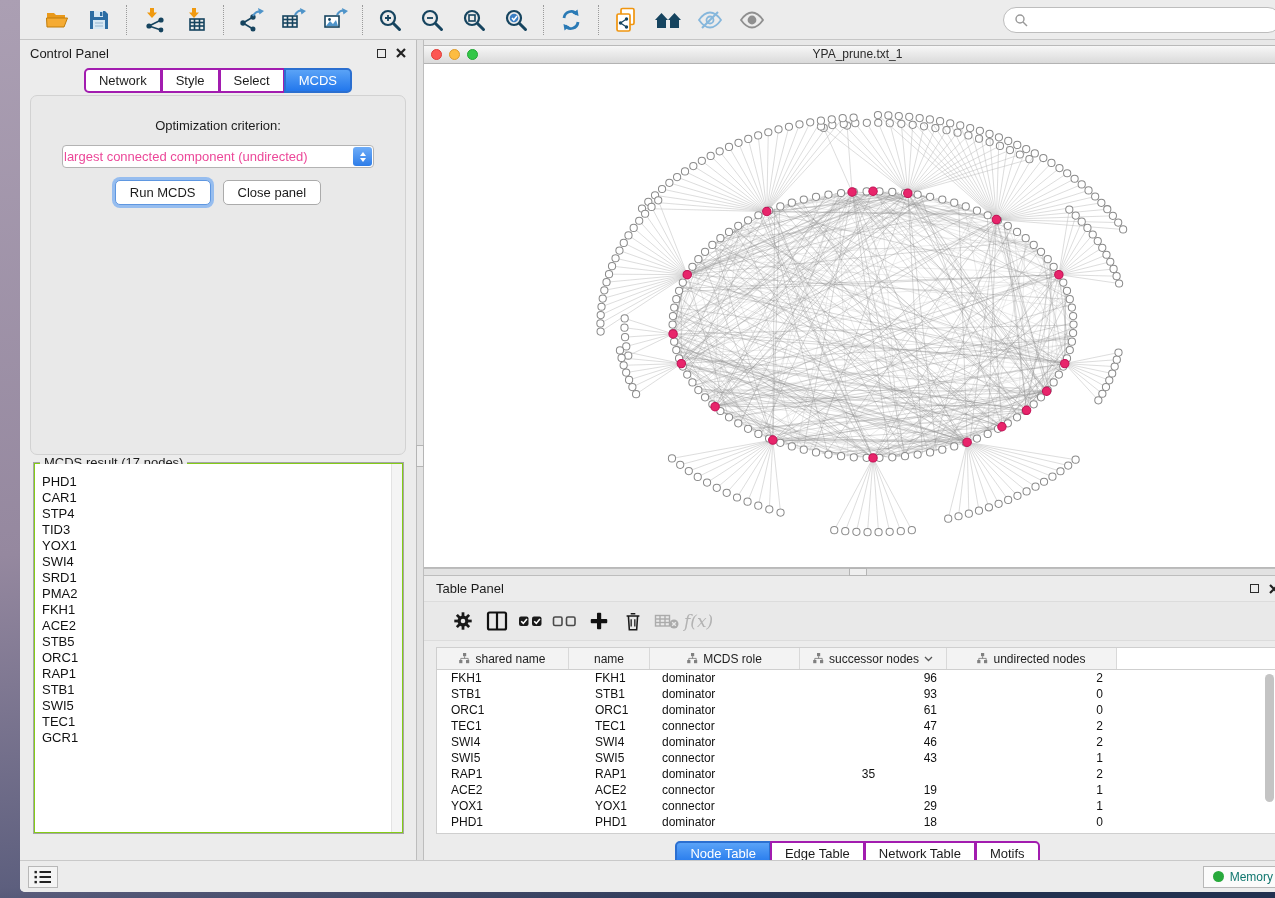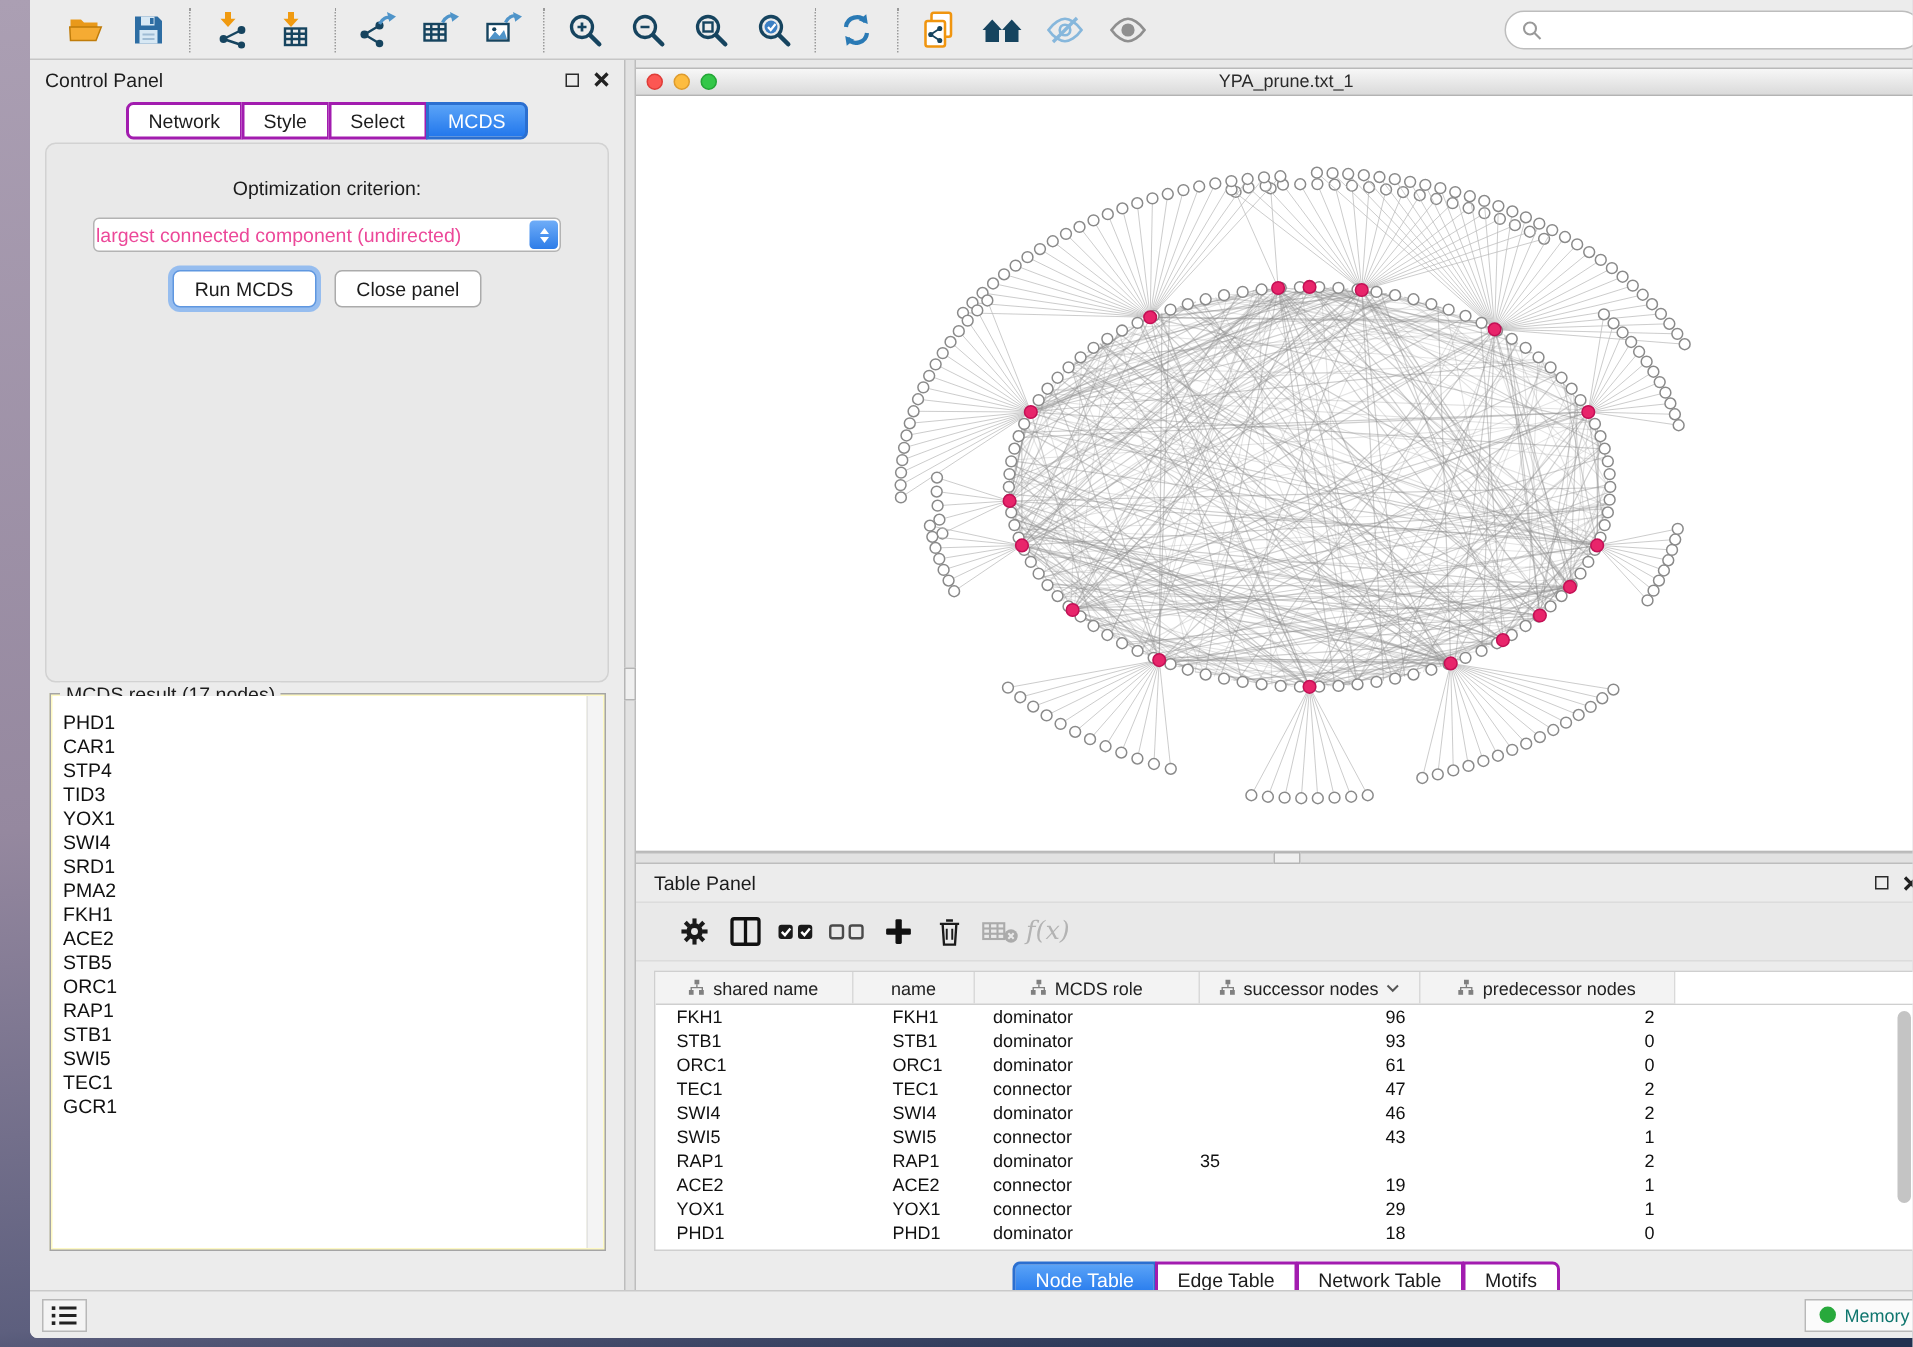--- a/index.html
+++ b/index.html
@@ -49,21 +49,21 @@
   .tri-up { width:0; height:0; border-left:3.5px solid transparent; border-right:3.5px solid transparent;
     border-bottom:4.5px solid #fff; }
   .tri-dn { width:0; height:0; border-left:3.5px solid transparent; border-right:3.5px solid transparent;
     border-top:4.5px solid #fff; }
   .btn-row { display:flex; justify-content:center; gap:12px; margin-top:12px; }
   .pbtn { font-size:13px; color:#1c1c1c; background:#fff; border:1px solid #ababab; border-radius:5px;
     padding:4px 14px; cursor:default; }
   .pbtn.focus { box-shadow:0 0 0 3px rgba(106,166,243,.65); border-color:#5f97e0; }
 
   .mcds-fieldset { position:absolute; left:13px; right:12px; top:422px; height:372px;
-    border:1px solid #a5a5a5; background:#fef9c3; }
+    border:1px solid #a5a5a5; background:#84cc16; }
   .mcds-legend { position:absolute; top:-8px; left:6px; background:#ececec; padding:0 4px;
     font-size:13px; color:#1c1c1c; }
   .mcds-list { position:absolute; inset:1px 12px 1px 1px; background:#fff; overflow:hidden; padding:10px 0 0 7px; }
   .mcds-item { font-size:13px; color:#111; line-height:16px; }
   .mcds-scroll { position:absolute; top:1px; bottom:1px; right:1px; width:11px; background:#f4f4f4;
     border-left:1px solid #e3e3e3; }
 
   
   .vsplit { width:8px; background:#e2e2e2; border-left:1px solid #bdbdbd; border-right:1px solid #bdbdbd; position:relative; }
   .vsplit .grip { position:absolute; left:-1px; right:-1px; top:405px; height:22px; background:#efefef;
@@ -1384,21 +1384,21 @@
                 <span class="ic">
                   <svg width="11" height="11" viewBox="0 0 11 11">
                     <g fill="#808080">
                       <rect x="4" y="0" width="3.2" height="3.2"></rect>
                       <rect x="0.2" y="7" width="3.2" height="3.2"></rect>
                       <rect x="7" y="7" width="3.2" height="3.2"></rect>
                     </g>
                     <path d="M5.6 3.2v2.2M1.8 7V5.4h7.4V7" stroke="#808080" stroke-width="0.9" fill="none"></path>
                   </svg>
                 </span>
-                <span>predecessor nodes</span>
+                <span>undirected nodes</span>
               </div>
               <div class="th filler" style="flex: 1 1 0%;"></div>
             </div>
           <div id="tbody">
               <div class="tr">
                 <div class="td" style="width: 132px; text-align: left; padding-left: 14px;">FKH1</div>
                 <div class="td" style="width: 81px; text-align: left; padding-left: 26px;">FKH1</div>
                 <div class="td" style="width: 150px; text-align: left; padding-left: 12px;">dominator</div>
                 <div class="td" style="width: 147px; text-align: right; padding-right: 10px;">96</div>
                 <div class="td" style="width: 170px; text-align: right; padding-right: 14px;">2</div>
@@ -1435,21 +1435,21 @@
                 <div class="td" style="width: 132px; text-align: left; padding-left: 14px;">SWI5</div>
                 <div class="td" style="width: 81px; text-align: left; padding-left: 26px;">SWI5</div>
                 <div class="td" style="width: 150px; text-align: left; padding-left: 12px;">connector</div>
                 <div class="td" style="width: 147px; text-align: right; padding-right: 10px;">43</div>
                 <div class="td" style="width: 170px; text-align: right; padding-right: 14px;">1</div>
               </div>
               <div class="tr">
                 <div class="td" style="width: 132px; text-align: left; padding-left: 14px;">RAP1</div>
                 <div class="td" style="width: 81px; text-align: left; padding-left: 26px;">RAP1</div>
                 <div class="td" style="width: 150px; text-align: left; padding-left: 12px;">dominator</div>
-                <div class="td" style="width: 147px; text-align: left; padding-right: 10px;">35</div>
+                <div class="td" style="width: 147px; text-align: center; padding-right: 10px;">35</div>
                 <div class="td" style="width: 170px; text-align: right; padding-right: 14px;">2</div>
               </div>
               <div class="tr">
                 <div class="td" style="width: 132px; text-align: left; padding-left: 14px;">ACE2</div>
                 <div class="td" style="width: 81px; text-align: left; padding-left: 26px;">ACE2</div>
                 <div class="td" style="width: 150px; text-align: left; padding-left: 12px;">connector</div>
                 <div class="td" style="width: 147px; text-align: right; padding-right: 10px;">19</div>
                 <div class="td" style="width: 170px; text-align: right; padding-right: 14px;">1</div>
               </div>
               <div class="tr">

